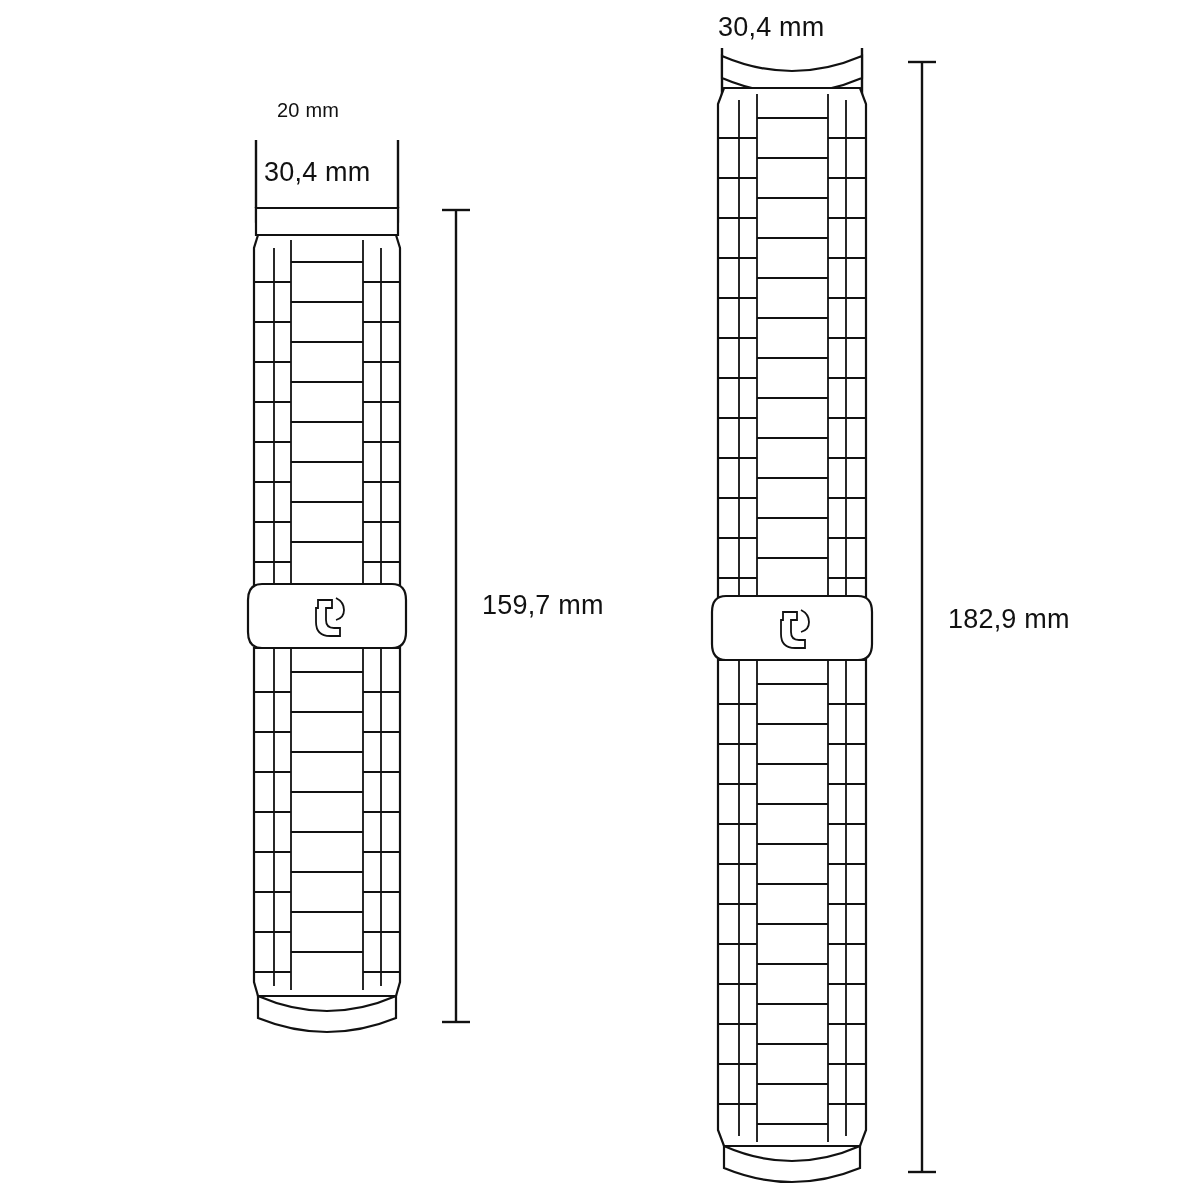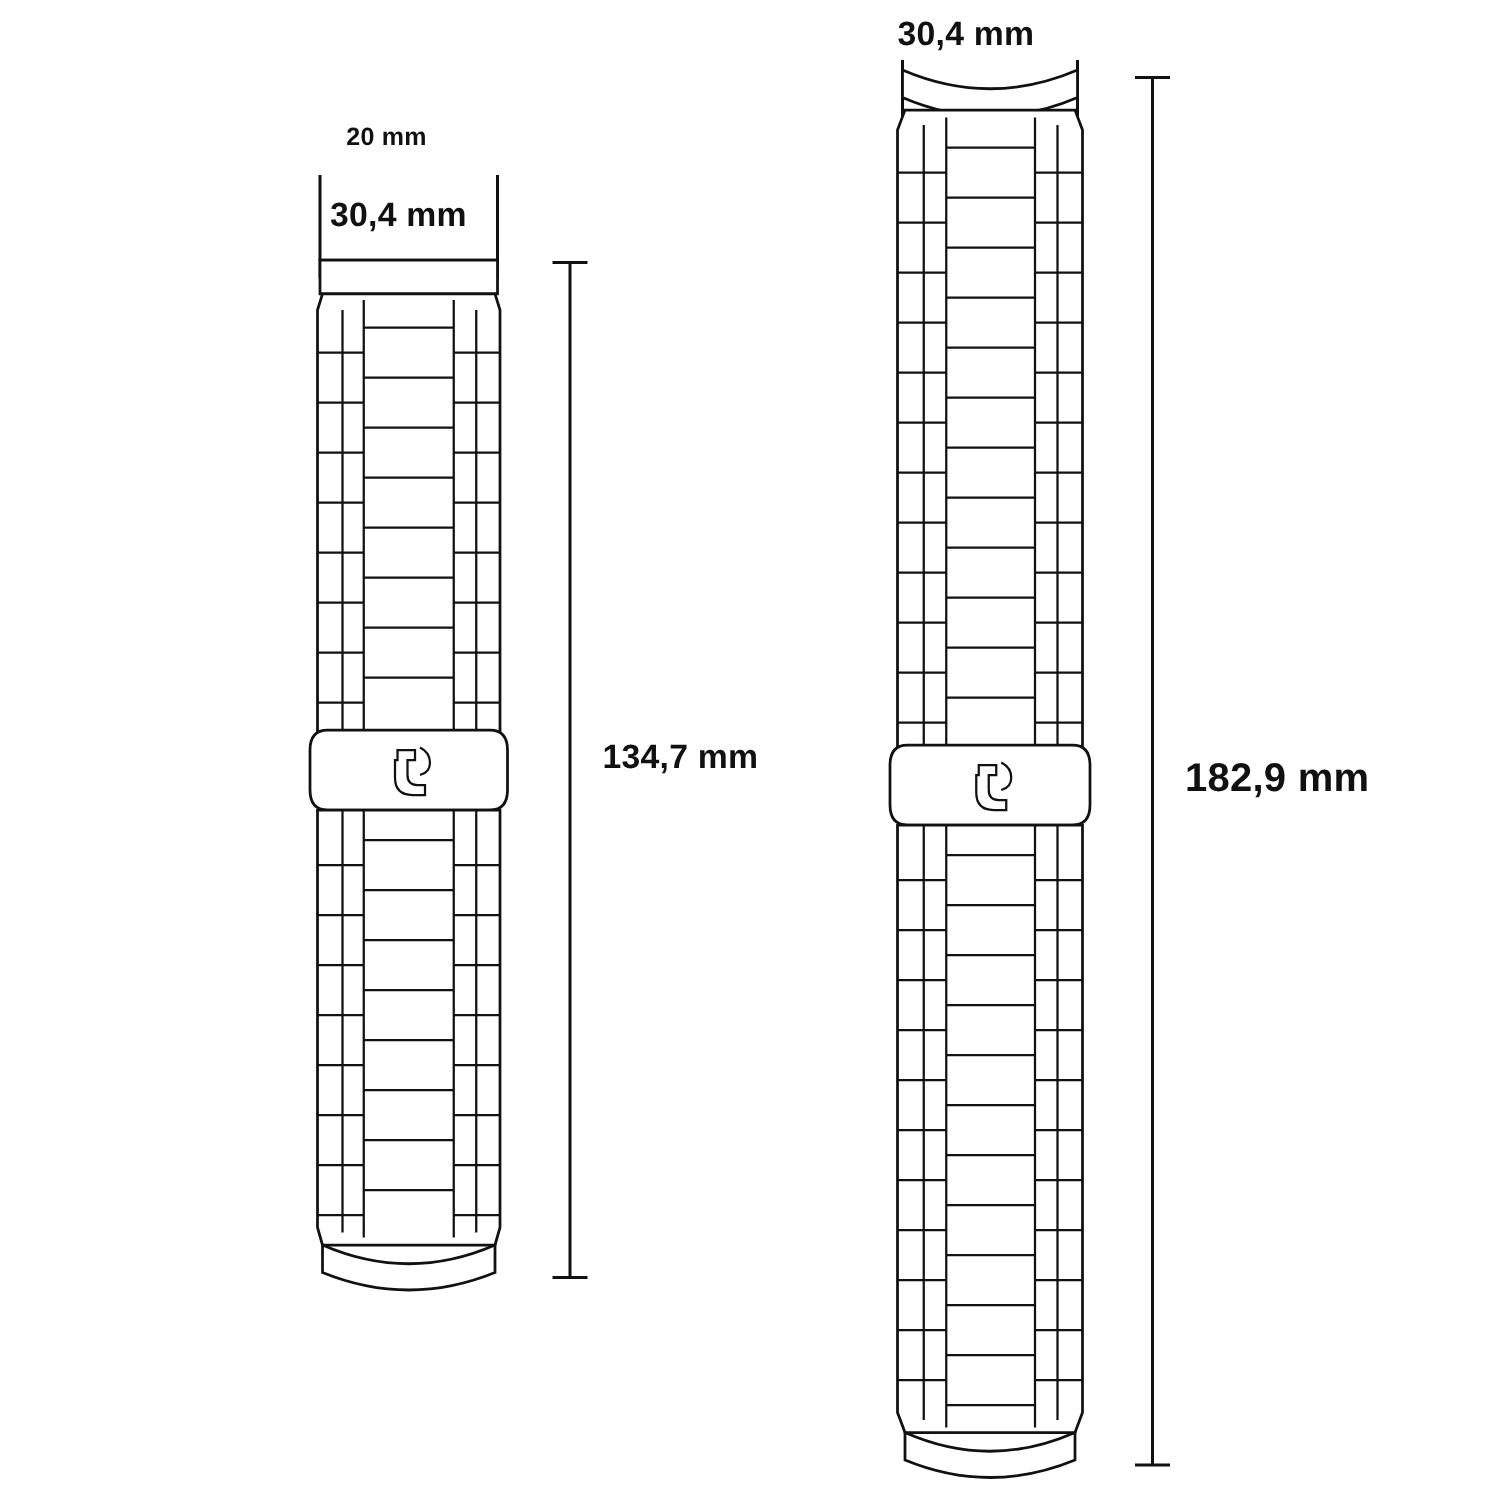--- a/index.html
+++ b/index.html
@@ -14,21 +14,21 @@
   #stage {
     position: relative;
     width: 1200px;
     height: 1200px;
     background: #ffffff;
     overflow: hidden;
   }
   .lbl {
     position: absolute;
     color: #111111;
-    font-weight: 700;
+    font-weight: 400;
     white-space: nowrap;
     letter-spacing: 0.2px;
   }
   .lbl-20 {
     left: 277px;
     top: 99px;
     font-size: 20px;
   }
   .lbl-304-left {
     left: 264px;
@@ -41,21 +41,21 @@
     font-size: 27px;
   }
   .lbl-304-right {
     left: 718px;
     top: 12px;
     font-size: 27px;
   }
   .lbl-1829 {
     left: 948px;
     top: 604px;
-    font-size: 32px;
+    font-size: 27px;
   }
   svg.drawing {
     position: absolute;
     left: 0;
     top: 0;
     width: 1200px;
     height: 1200px;
   }
   .ln {
     stroke: #111111;
@@ -286,17 +286,17 @@
       <g>
         <line class="dim" x1="922" y1="62" x2="922" y2="1172"></line>
         <line class="dim" x1="908" y1="62" x2="936" y2="62"></line>
         <line class="dim" x1="908" y1="1172" x2="936" y2="1172"></line>
       </g>
     </g>
   </svg>
 
   <div class="lbl lbl-20">20 mm</div>
   <div class="lbl lbl-304-left">30,4 mm</div>
-  <div class="lbl lbl-1347">134,7 mm</div>
+  <div class="lbl lbl-1347">159,7 mm</div>
   <div class="lbl lbl-304-right">30,4 mm</div>
   <div class="lbl lbl-1829">182,9 mm</div>
 
 </div>
 
 </body></html>

